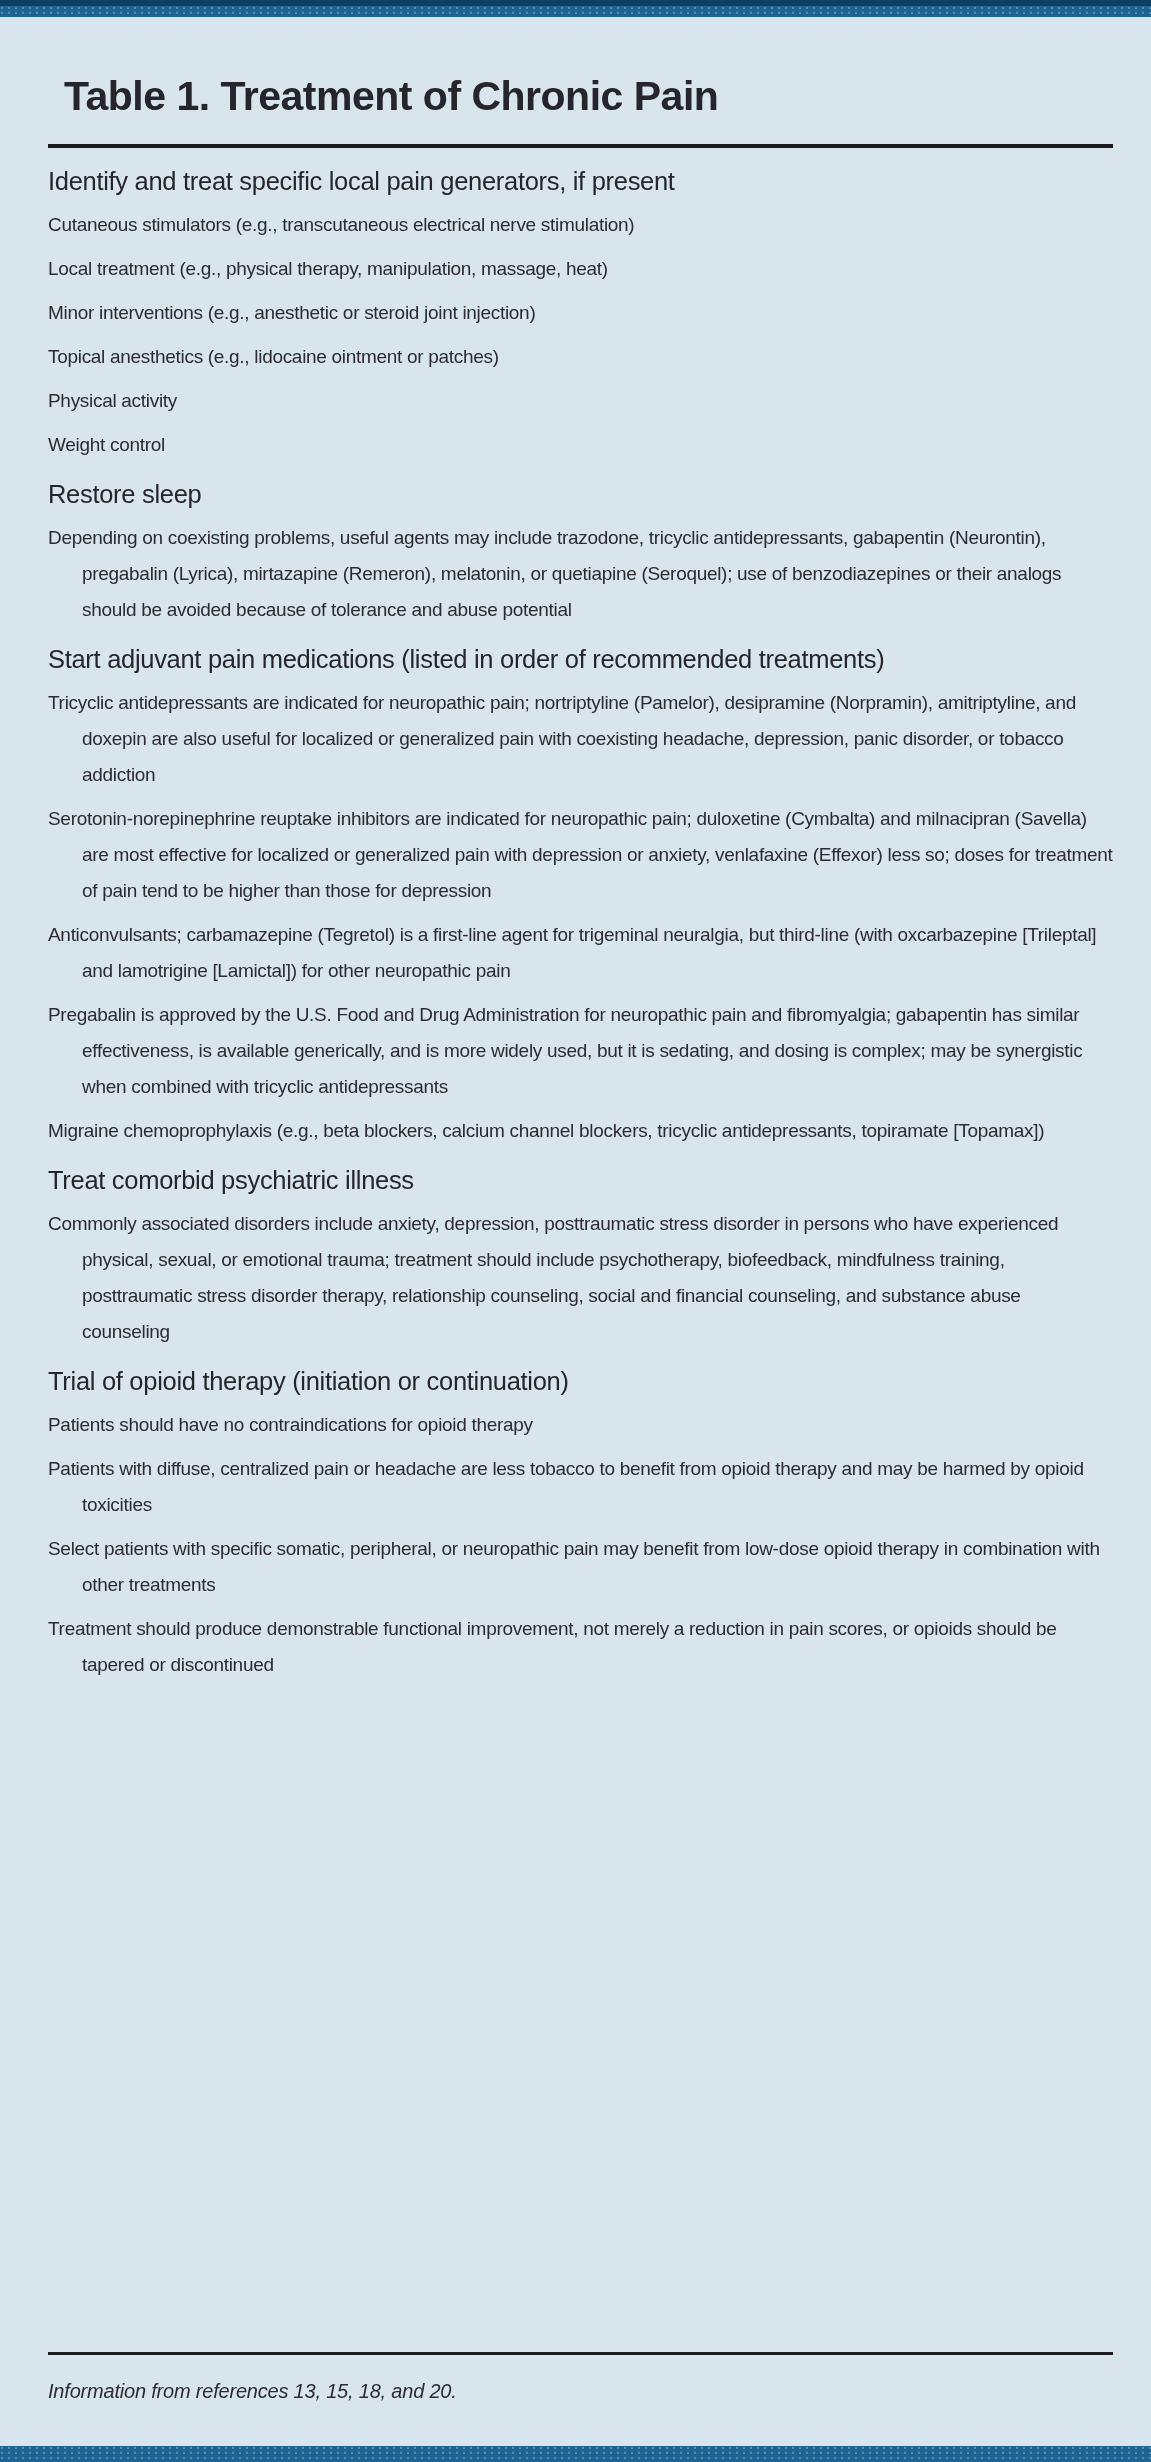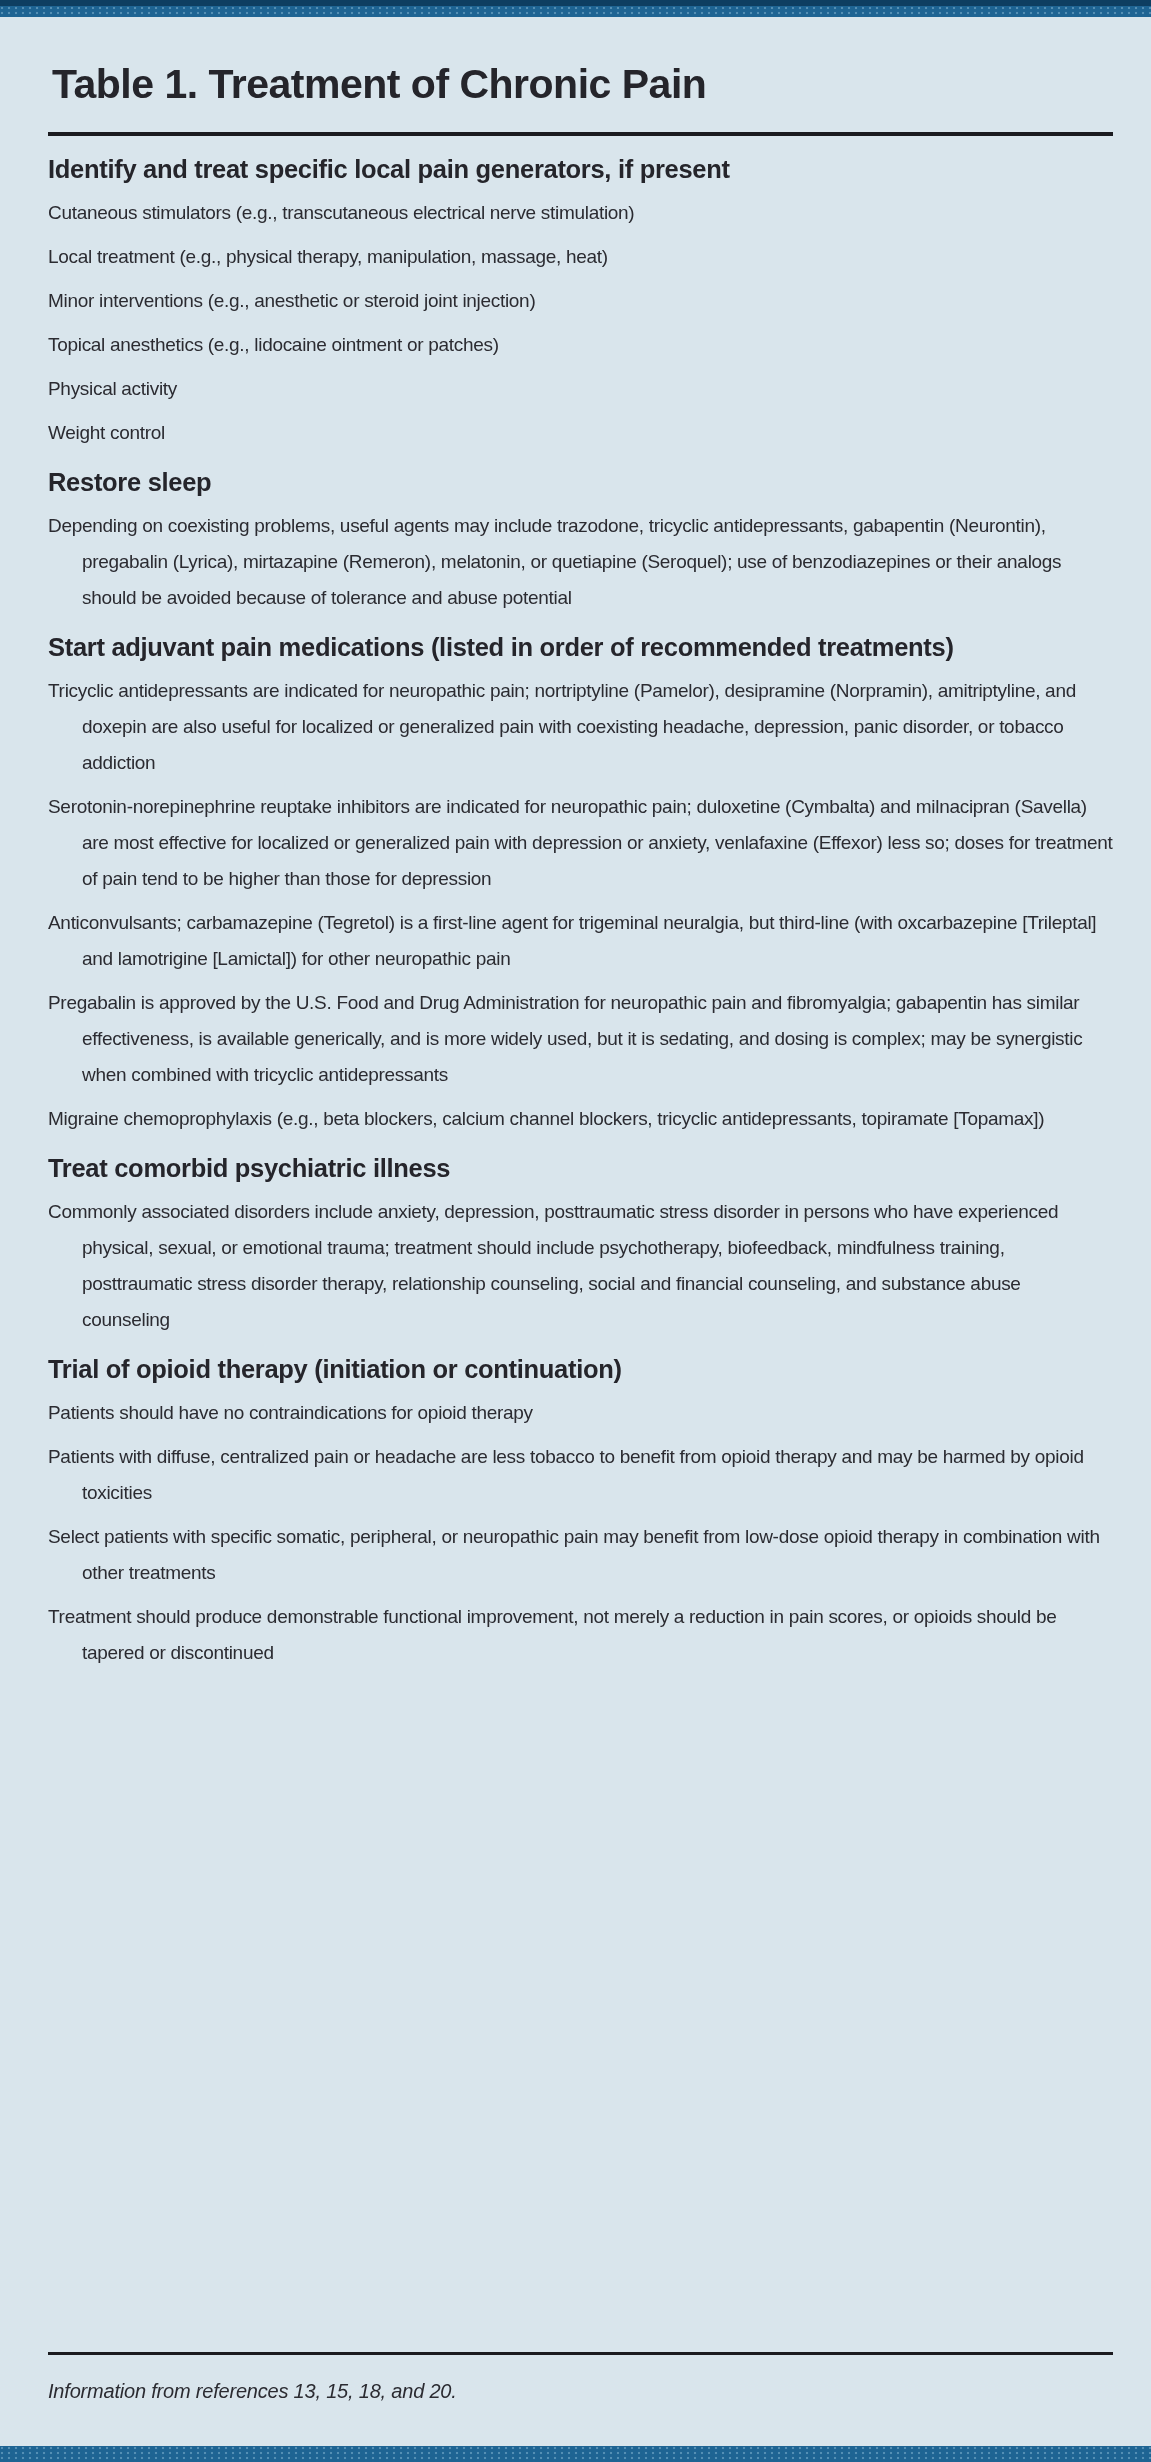--- a/index.html
+++ b/index.html
@@ -41,33 +41,33 @@
     width: 1151px;
     padding: 40px 38px 0 48px;
     box-sizing: border-box;
   }
   .page-title {
     font-size: 41px;
     font-weight: bold;
     letter-spacing: -0.5px;
     color: #25252b;
     line-height: 46px;
-    margin: 4px;
+    margin: 16px;
   }
   .title-rule {
     height: 4px;
     background: #1b1b20;
     margin-top: 25px;
   }
   .table-body {
     margin-top: 15px;
   }
   .section-heading {
     font-size: 25.5px;
-    font-weight: bold;
+    font-weight: normal;
     line-height: 36px;
     color: #25252b;
     letter-spacing: -0.3px;
     margin: 13px 0 0 0;
     padding-left: 34px;
     text-indent: -34px;
   }
   .item {
     font-size: 19px;
     line-height: 36px;

